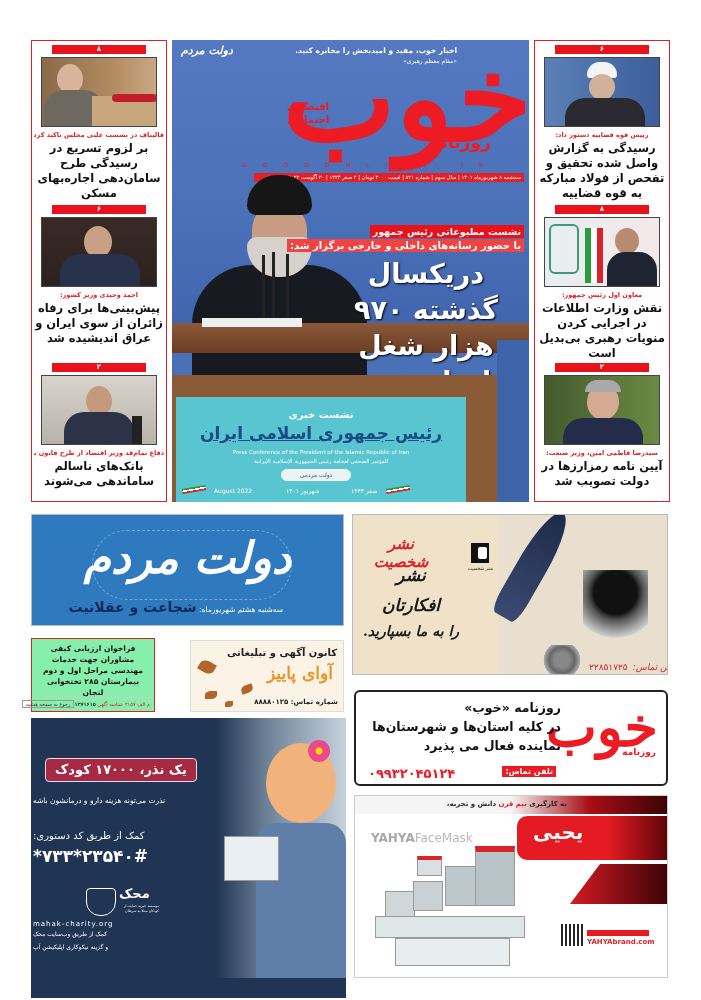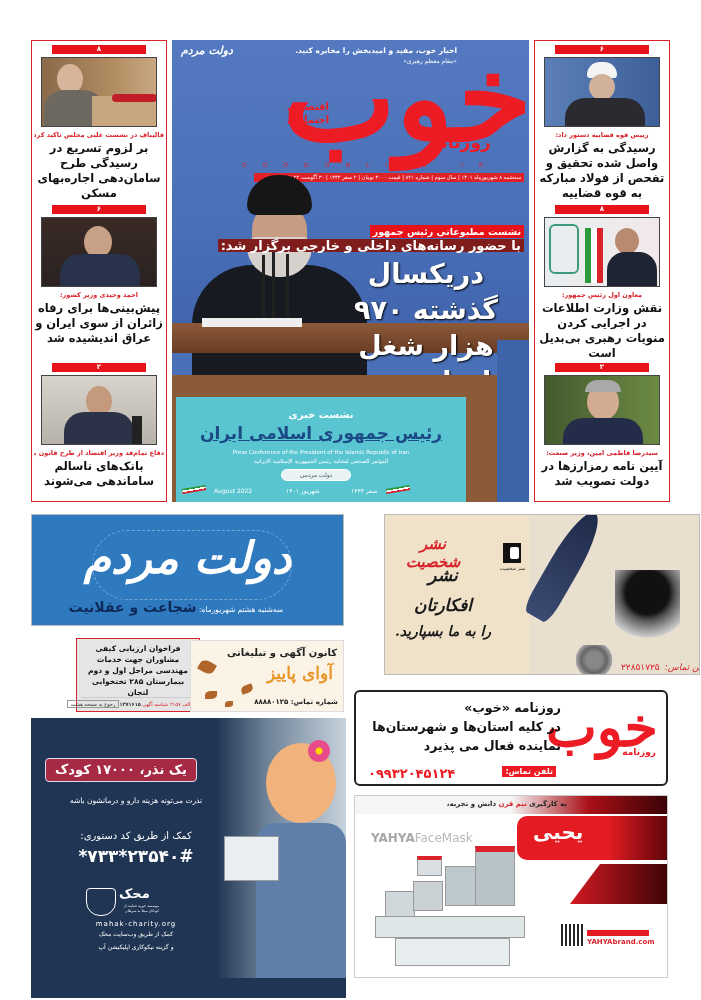--- a/index.html
+++ b/index.html
@@ -31,21 +31,21 @@
   .president { position: absolute; left: 20px; top: 135px; width: 170px; height: 250px; }
   .pres-turban { position: absolute; left: 55px; top: 0; width: 65px; height: 40px; background: #161616; border-radius: 32px 32px 10px 10px; }
   .pres-face { position: absolute; left: 60px; top: 28px; width: 55px; height: 60px; background: #c79c83; border-radius: 45% 45% 40% 40%; }
   .pres-beard { position: absolute; left: 55px; top: 62px; width: 65px; height: 40px; background: #d6d1cc; border-radius: 10px 10px 32px 32px; }
   .pres-body { position: absolute; left: 0; top: 90px; width: 175px; height: 150px; background: #181a22; border-radius: 60px 60px 0 0; }
   .mic { position: absolute; width: 3px; background: #222; }
   .desk { position: absolute; left: 0; top: 283px; width: 357px; height: 30px; background: linear-gradient(180deg,#8c5a3a,#6a3c24); }
   .desk-paper { position: absolute; left: 30px; top: 278px; width: 100px; height: 9px; background: #eee; }
 
   .red-kicker-1 { position: absolute; right: 5px; top: 185px; background: #e8121a; color: #fff; font-size: 9.5px; font-weight: bold; padding: 0 3px; line-height: 13px; }
-  .red-kicker-2 { position: absolute; right: 5px; top: 199px; background: #7f1d1d; color: #fff; font-size: 13px; font-weight: bold; padding: 0 3px; line-height: 13px; }
+  .red-kicker-2 { position: absolute; right: 5px; top: 199px; background: #ef4444; color: #fff; font-size: 10px; font-weight: bold; padding: 0 3px; line-height: 13px; }
   .main-headline { position: absolute; right: 8px; top: 216px; width: 190px; color: #fff; font-size: 27px; font-weight: bold; line-height: 36px; text-align: center; text-shadow: 1px 1px 2px #000; }
 
   .banner-frame { position: absolute; left: 0; top: 335px; width: 325px; height: 127px; background: #8b5a36; }
   .banner { position: absolute; left: 4px; top: 357px; width: 290px; height: 138px; background: #59c5d0; }
   .banner-l1 { position: absolute; left: 0; right: 0; top: 12px; color: #fff; font-size: 10px; font-weight: bold; text-align: center; }
   .banner-l2 { position: absolute; left: 0; right: 0; top: 26px; color: #1c4a86; font-size: 17px; font-weight: bold; text-align: center; text-decoration: underline; }
   .banner-l3 { position: absolute; left: 8px; right: 8px; top: 52px; color: #fff; font-size: 5.5px; text-align: center; direction: ltr; white-space: nowrap; overflow: hidden; }
   .banner-l4 { position: absolute; left: 8px; right: 8px; top: 61px; color: #fff; font-size: 5.5px; text-align: center; white-space: nowrap; overflow: hidden; }
   .banner-seal { position: absolute; left: 105px; top: 72px; width: 70px; height: 12px; border: 1px solid #fff; border-radius: 6px; background: #e9f3f4; color: #456; font-size: 6px; text-align: center; line-height: 10px; }
   .banner-foot { position: absolute; top: 90px; color: #fff; font-size: 6px; }
@@ -53,32 +53,32 @@
   .cover-side-strip { position: absolute; left: 325px; top: 300px; width: 32px; height: 162px; background: #3d63a8; }
 
   
   .ad-dolat { position: absolute; left: 31px; top: 514px; width: 313px; height: 112px; background: #2f79be; border: 1px solid #bbb; }
   .dolat-title { position: absolute; left: 40px; right: 40px; top: 10px; color: #fff; font-size: 44px; font-weight: bold; font-style: italic; text-align: center; line-height: 66px; font-family: "DejaVu Serif", serif; }
   .dolat-ornament { position: absolute; left: 60px; top: 15px; width: 200px; height: 70px; border: 1px dashed rgba(255,255,255,0.35); border-radius: 40px; }
   .dolat-sub { position: absolute; left: 60px; right: 60px; top: 84px; color: #fff; font-size: 7.5px; text-align: center; white-space: nowrap; }
   .dolat-sub b { color: #0e2a5a; font-size: 14px; }
 
   
-  .ad-nashr { position: absolute; left: 352px; top: 514px; width: 316px; height: 161px; background: #e8dfcf; border: 1px solid #bbb; overflow: hidden; margin-left: 32px; }
+  .ad-nashr { position: absolute; left: 352px; top: 514px; width: 316px; height: 161px; background: #e8dfcf; border: 1px solid #bbb; overflow: hidden; }
   .nashr-paper { position: absolute; left: 0; top: 0; width: 145px; height: 161px; background: #efe2c8; }
   .nashr-brand { position: absolute; left: 18px; top: 20px; width: 60px; color: #d9222a; font-size: 15px; font-style: italic; font-weight: bold; text-align: center; font-family: "DejaVu Serif", serif; }
   .nashr-line { position: absolute; left: 8px; width: 100px; color: #1a1a1a; font-size: 17px; font-style: italic; font-weight: bold; text-align: center; font-family: "DejaVu Serif", serif; }
   .nashr-logo { position: absolute; left: 118px; top: 28px; width: 18px; height: 20px; background: #111; }
   .nashr-logo-label { position: absolute; left: 110px; top: 51px; width: 35px; font-size: 4.5px; color: #222; text-align: center; }
   .inkwell { position: absolute; left: 230px; top: 55px; width: 65px; height: 75px; background: radial-gradient(circle at 50% 30%, #111 35%, #555 45%, #999 60%, #ccc 72%, transparent 74%); }
   .inkcap { position: absolute; left: 188px; top: 130px; width: 42px; height: 30px; background: radial-gradient(circle, #888 30%, #666 50%, #aaa 70%, transparent 72%); }
   .feather { position: absolute; left: 165px; top: -10px; width: 30px; height: 120px; background: linear-gradient(180deg, #1e2a48, #3b4a72); border-radius: 50% 50% 20% 20%; transform: rotate(30deg); }
 
   
-  .ad-tender { position: absolute; left: 31px; top: 638px; width: 124px; height: 74px; border: 1.5px solid #d9222a; background: #e5e5e5; margin-left: 45px; }
+  .ad-tender { position: absolute; left: 31px; top: 638px; width: 124px; height: 74px; border: 1.5px solid #d9222a; background: #86efac; }
   .tender-text { position: absolute; left: 4px; right: 4px; top: 4px; font-size: 7.6px; font-weight: bold; line-height: 11px; text-align: center; color: #111; }
   .tender-foot { position: absolute; left: 4px; right: 4px; top: 58px; height: 12px; border-top: 1px solid #ccc; display: flex; justify-content: space-between; align-items: center; }
   .tender-code { font-size: 5px; color: #333; white-space: nowrap; }
   .tender-code span { color: #d9222a; }
   .tender-ref { font-size: 5px; color: #333; border: 1px solid #999; padding: 0 3px; white-space: nowrap; }
 
   
   .ad-paeez { position: absolute; left: 190px; top: 640px; width: 154px; height: 72px; background: #fbf4e6; border: 1px solid #ddd; }
   .paeez-1 { position: absolute; right: 6px; top: 6px; font-size: 10px; font-weight: bold; color: #222; }
   .paeez-2 { position: absolute; right: 10px; top: 22px; font-size: 17px; font-weight: bold; color: #e9962a; font-family: "DejaVu Serif", serif; }
@@ -110,21 +110,21 @@
   .yahya-small2 { position: absolute; left: 232px; top: 134px; width: 62px; height: 6px; background: #e51b23; }
 
   
   .ad-mahak { position: absolute; left: 31px; top: 718px; width: 315px; height: 280px; background: #1f3553; overflow: hidden; }
   .mahak-art { position: absolute; right: 0; top: 0; width: 130px; height: 260px; background: linear-gradient(90deg, #1f3553, #6f8399 40%, #c7d3dc 100%); }
   .kid-head { position: absolute; left: 50px; top: 25px; width: 70px; height: 80px; background: #f1b27c; border-radius: 50%; }
   .kid-flower { position: absolute; left: 92px; top: 22px; width: 22px; height: 22px; background: radial-gradient(circle,#ffd700 20%,#e94a8a 25%); border-radius: 50%; }
   .kid-shirt { position: absolute; left: 40px; top: 105px; width: 90px; height: 155px; background: #5f7ea8; border-radius: 20px 20px 0 0; }
   .kid-box { position: absolute; left: 8px; top: 118px; width: 55px; height: 45px; background: #e8eef2; border: 1px solid #999; }
   .mahak-pill { position: absolute; left: 14px; top: 40px; width: 152px; height: 24px; background: #a62a44; border: 1px solid #dde; border-radius: 4px; color: #fff; font-size: 13px; font-weight: bold; text-align: center; line-height: 22px; }
-  .mahak-line { position: absolute; left: 20px; width: 170px; text-align: center; color: #fff; }
+  .mahak-line { position: absolute; left: 2px; width: 170px; text-align: left; color: #fff; }
   .mahak-logo-icon { position: absolute; left: 55px; top: 170px; width: 30px; height: 28px; border: 1.5px solid #fff; border-radius: 4px 4px 14px 14px; }
   .mahak-logo-text { position: absolute; left: 88px; top: 168px; color: #fff; font-size: 13px; font-weight: bold; }
   .mahak-logo-sub { position: absolute; left: 88px; top: 186px; width: 40px; color: #fff; font-size: 3.5px; line-height: 5px; }
 </style>
 </head>
 <body>
 
 <div class="side-col left">
   <div class="story" style="top:0;height:154px;">
     <div class="page-tag">۸</div>

